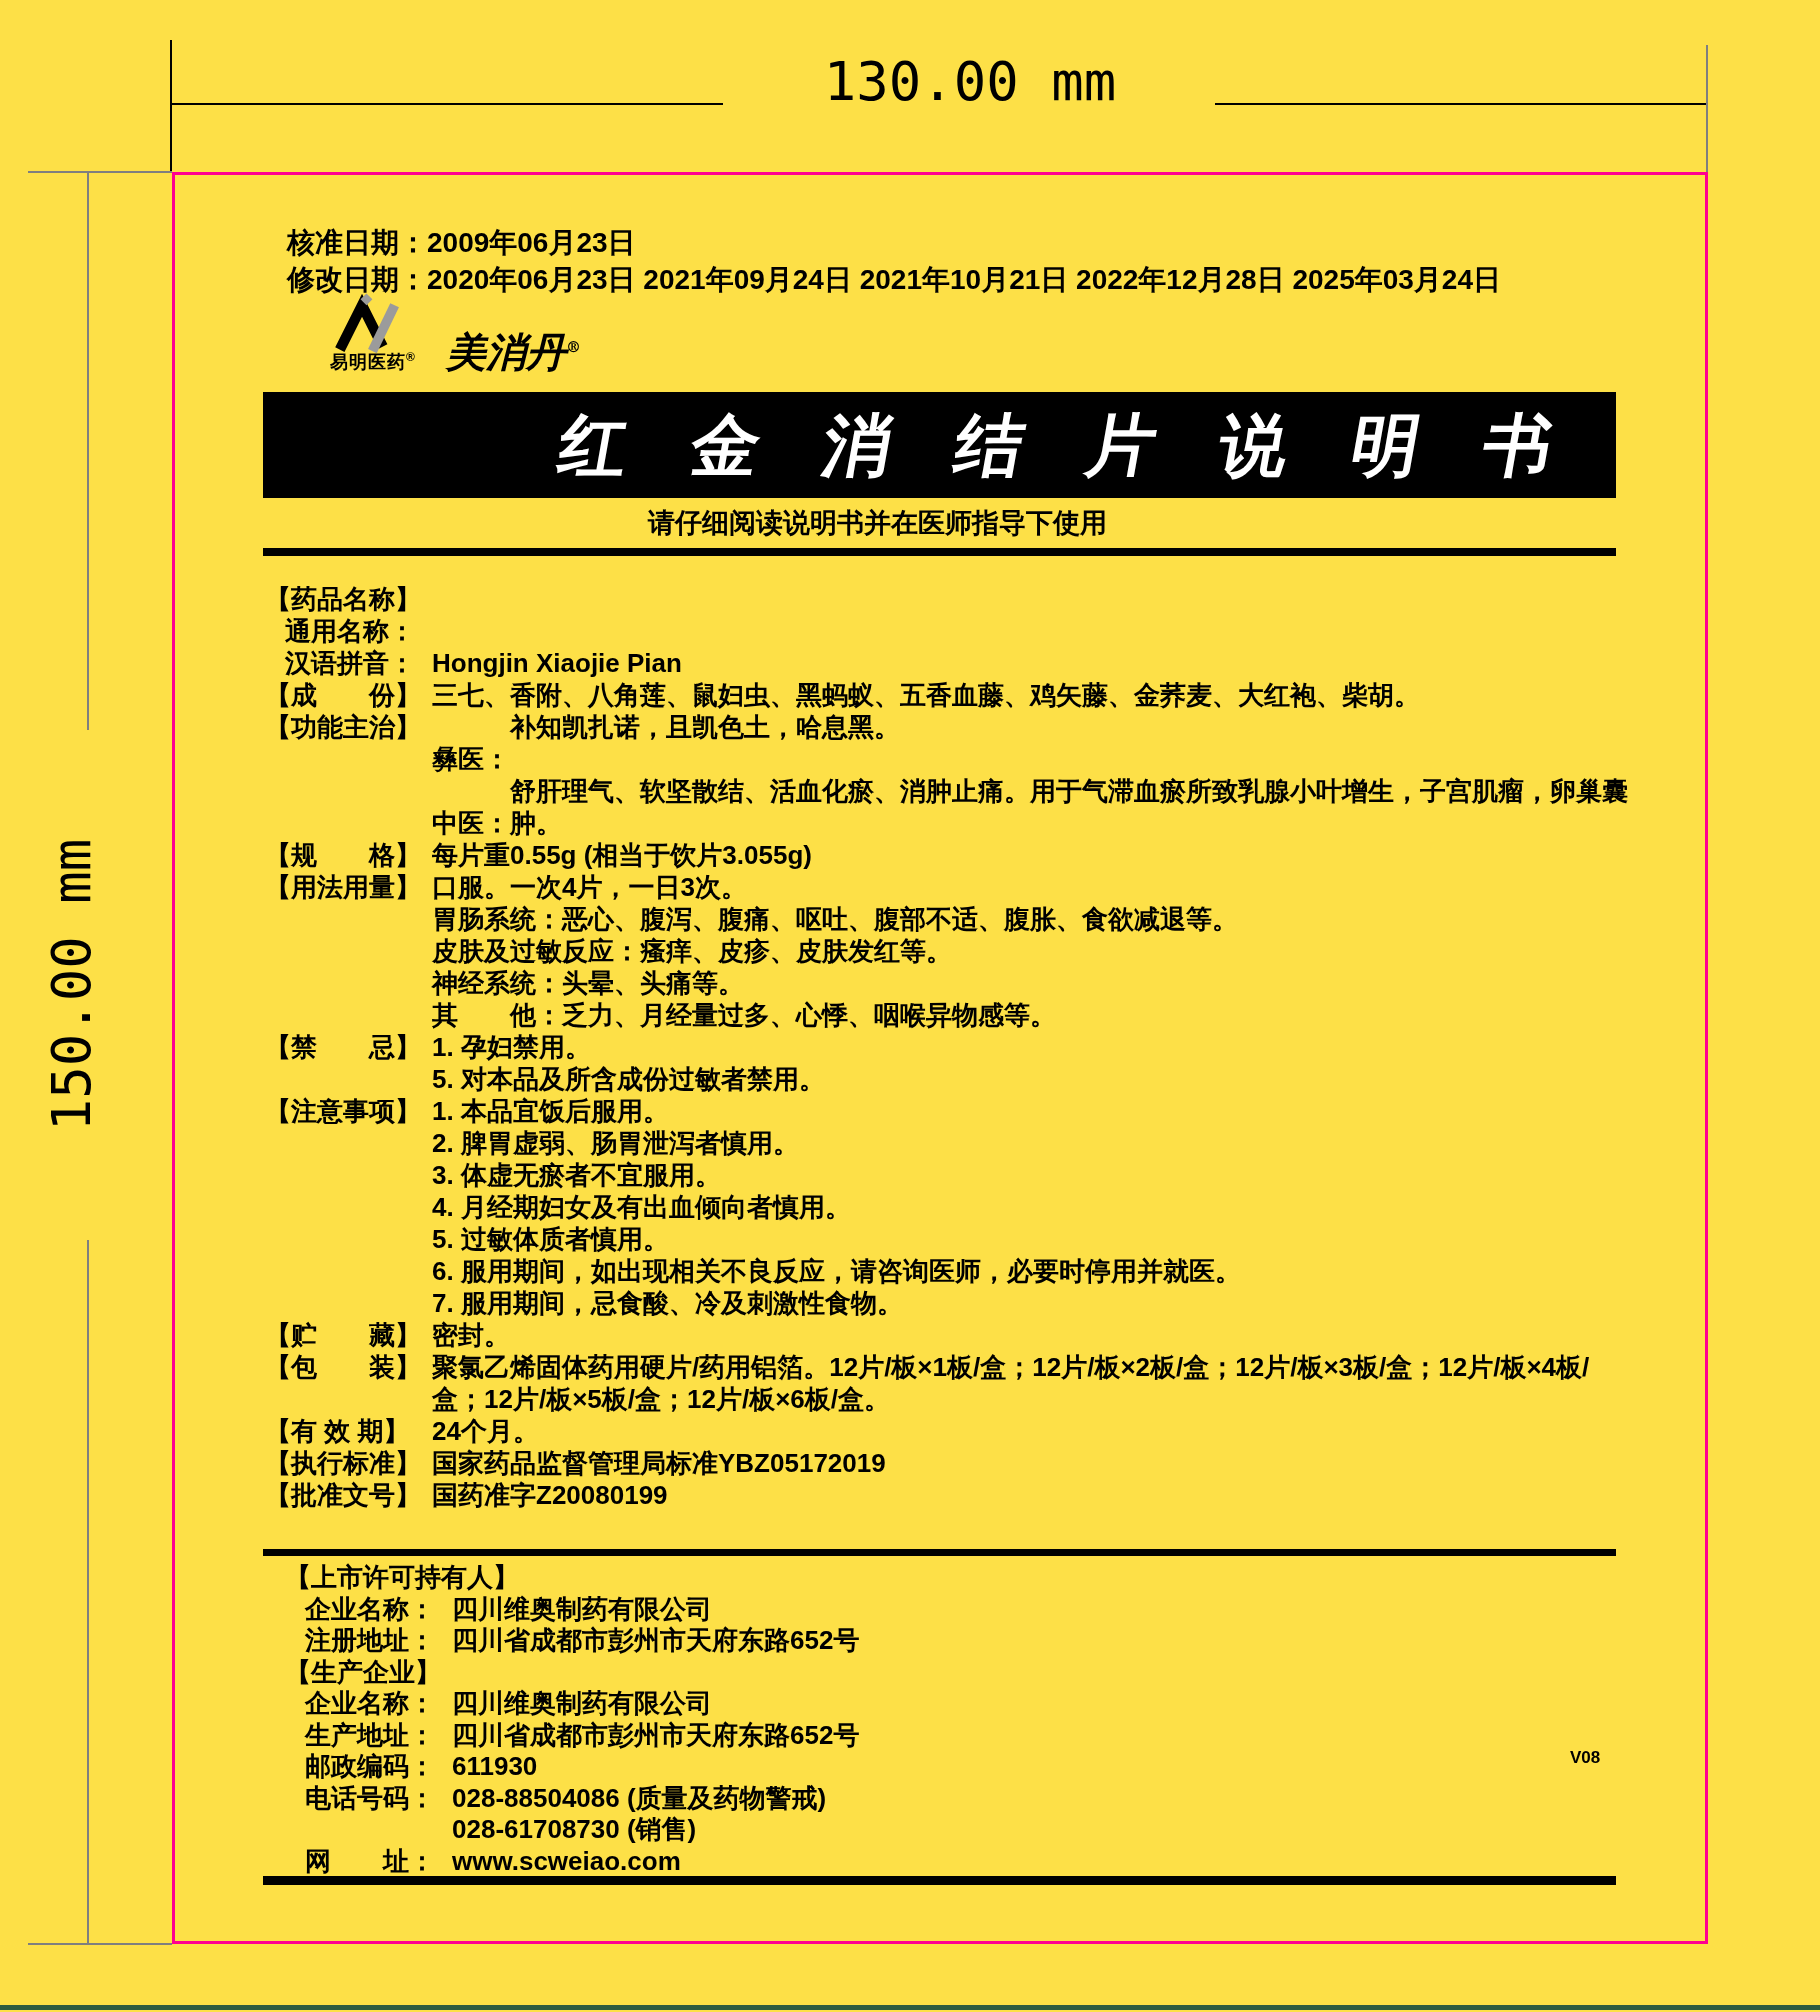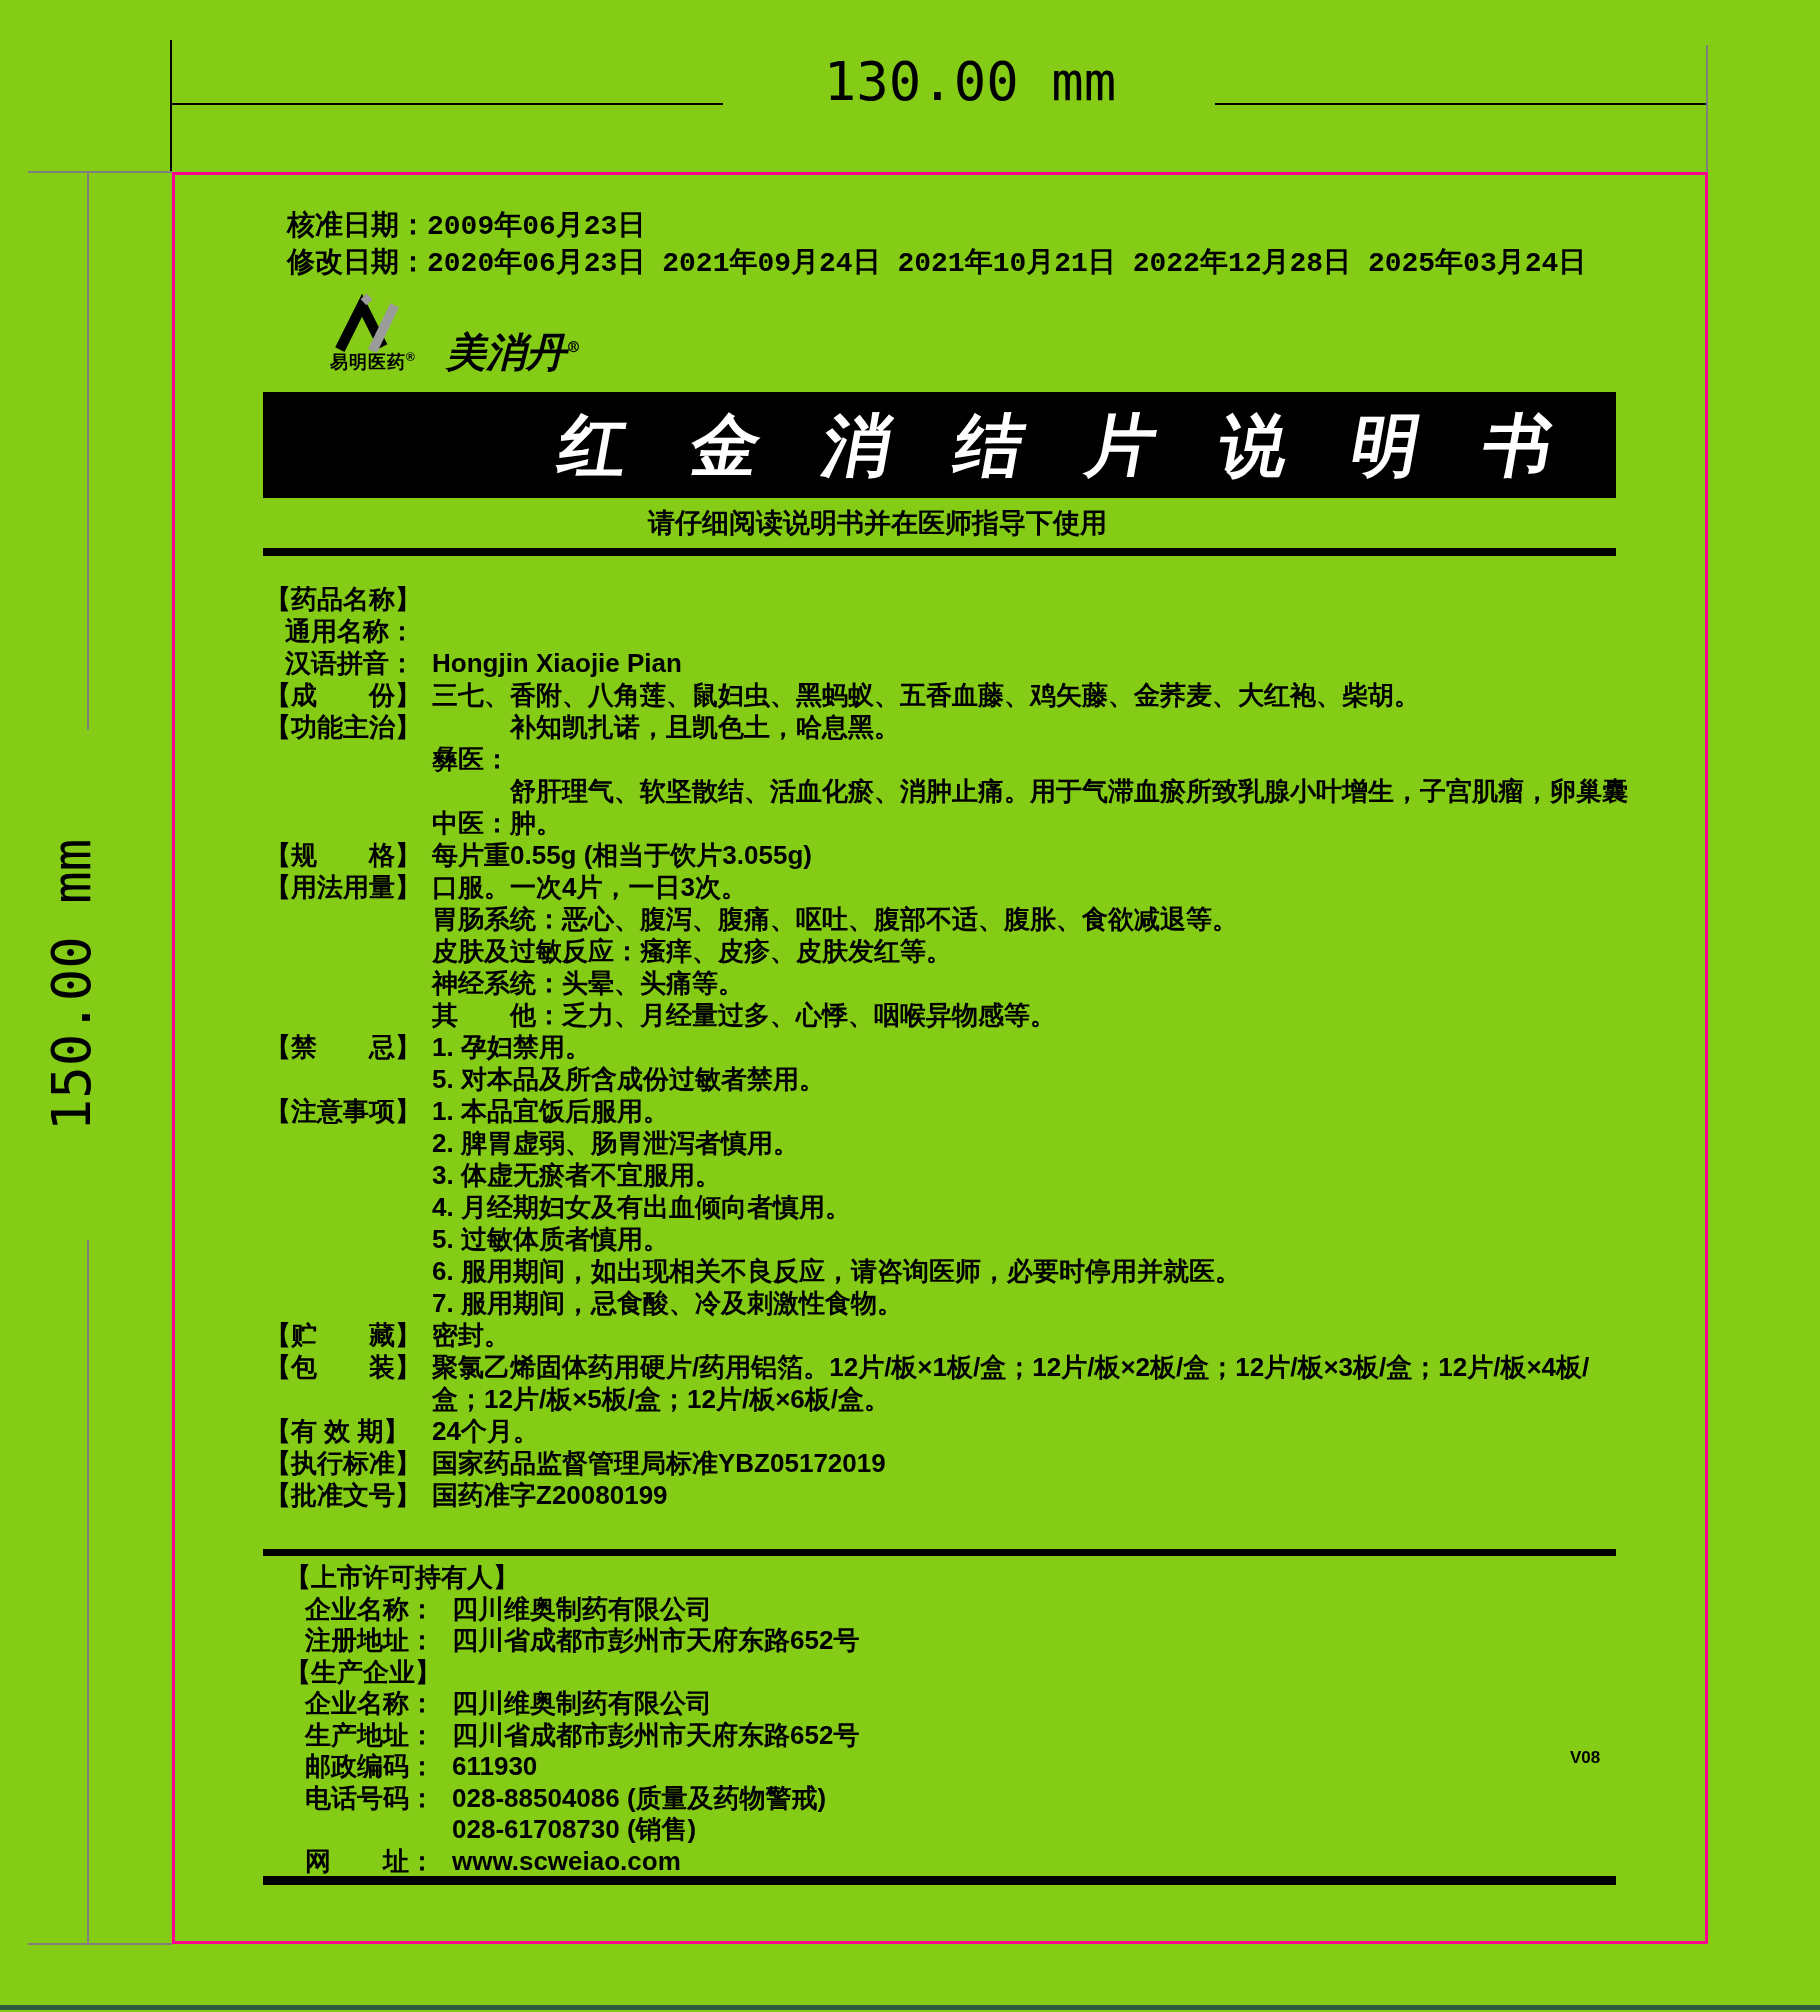--- a/index.html
+++ b/index.html
@@ -1,30 +1,30 @@
 <!DOCTYPE html>
 <html><head>
 <meta charset="utf-8">
 <style>
   html,body{margin:0;padding:0;background:#fff;}
-  .page{position:relative;width:1820px;height:2012px;background:#84cc16;
+  .page{position:relative;width:1820px;height:2012px;background:#fde047;
         font-family:"Liberation Sans",sans-serif;color:#000;overflow:hidden;}
 
   
   .hline{position:absolute;background:#000;}
   .gline{position:absolute;background:#7f7f7f;}
   .dim-label{position:absolute;font-family:"DejaVu Sans Mono",monospace;
              font-size:54px;font-weight:400;color:#000;text-align:center;white-space:nowrap;}
   .dim-label-v{transform:rotate(-90deg);transform-origin:center center;}
   .pink-box{position:absolute;left:172px;top:172px;width:1536px;height:1772px;
             border:3px solid #FF0090;box-sizing:border-box;}
   .green-strip{position:absolute;left:0;top:2005px;width:1820px;height:5px;background:#2e5b40;}
 
   
-  .dates{position:absolute;left:287px;top:208px;font-size:28px;font-weight:600;line-height:37px;white-space:nowrap;font-family:Liberation Mono, monospace;}
+  .dates{position:absolute;left:287px;top:224px;font-size:28px;font-weight:600;line-height:37px;white-space:nowrap;}
   .logo-svg{position:absolute;left:328px;top:293px;}
   .logo-company{position:absolute;left:330px;top:350px;font-size:18px;font-weight:700;letter-spacing:1px;white-space:nowrap;}
   .logo-brand{position:absolute;left:438px;top:325px;font-family:"DejaVu Serif",serif;
               font-size:40px;font-weight:600;font-style:italic;white-space:nowrap;margin-left:8px;}
   sup.reg{font-size:12px;vertical-align:super;font-style:normal;}
   .logo-brand sup.reg{font-size:15px;}
 
   .title-bar{position:absolute;left:263px;top:392px;width:1353px;height:106px;background:#000;
              display:flex;align-items:center;justify-content:flex-end;overflow:hidden;}
   .title-text{color:#fff;font-size:68px;font-weight:700;letter-spacing:64px;line-height:1;

